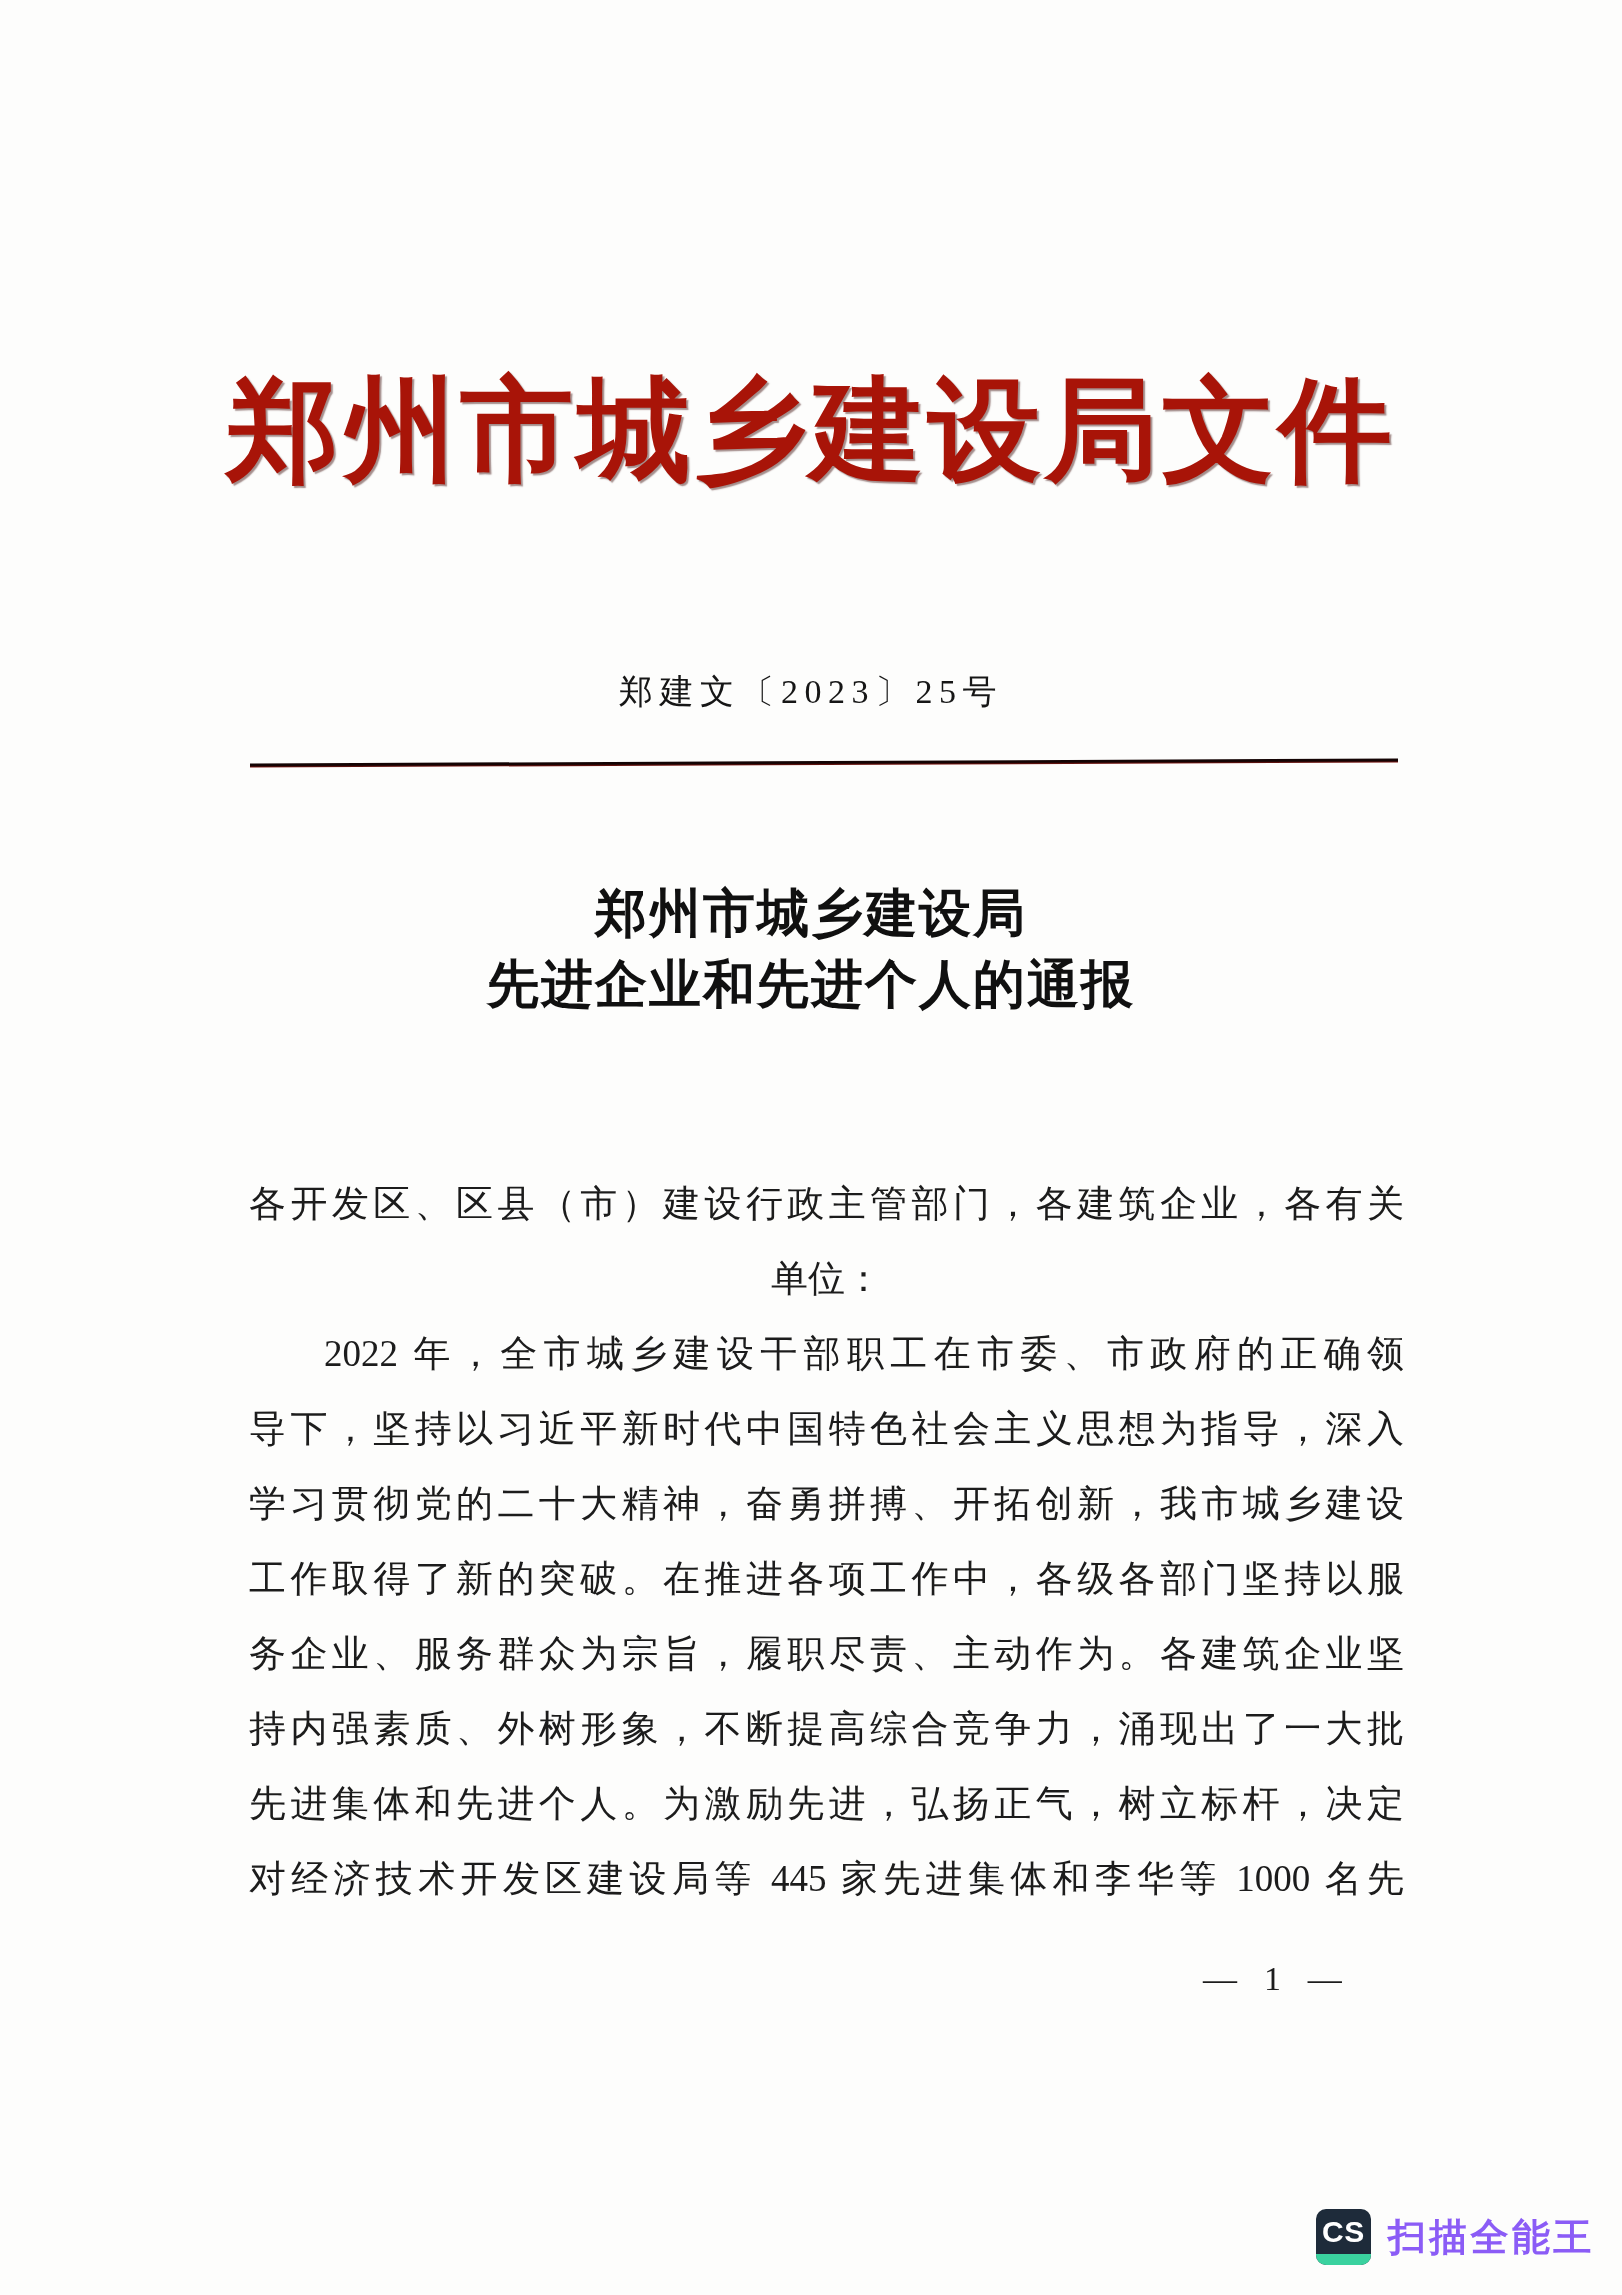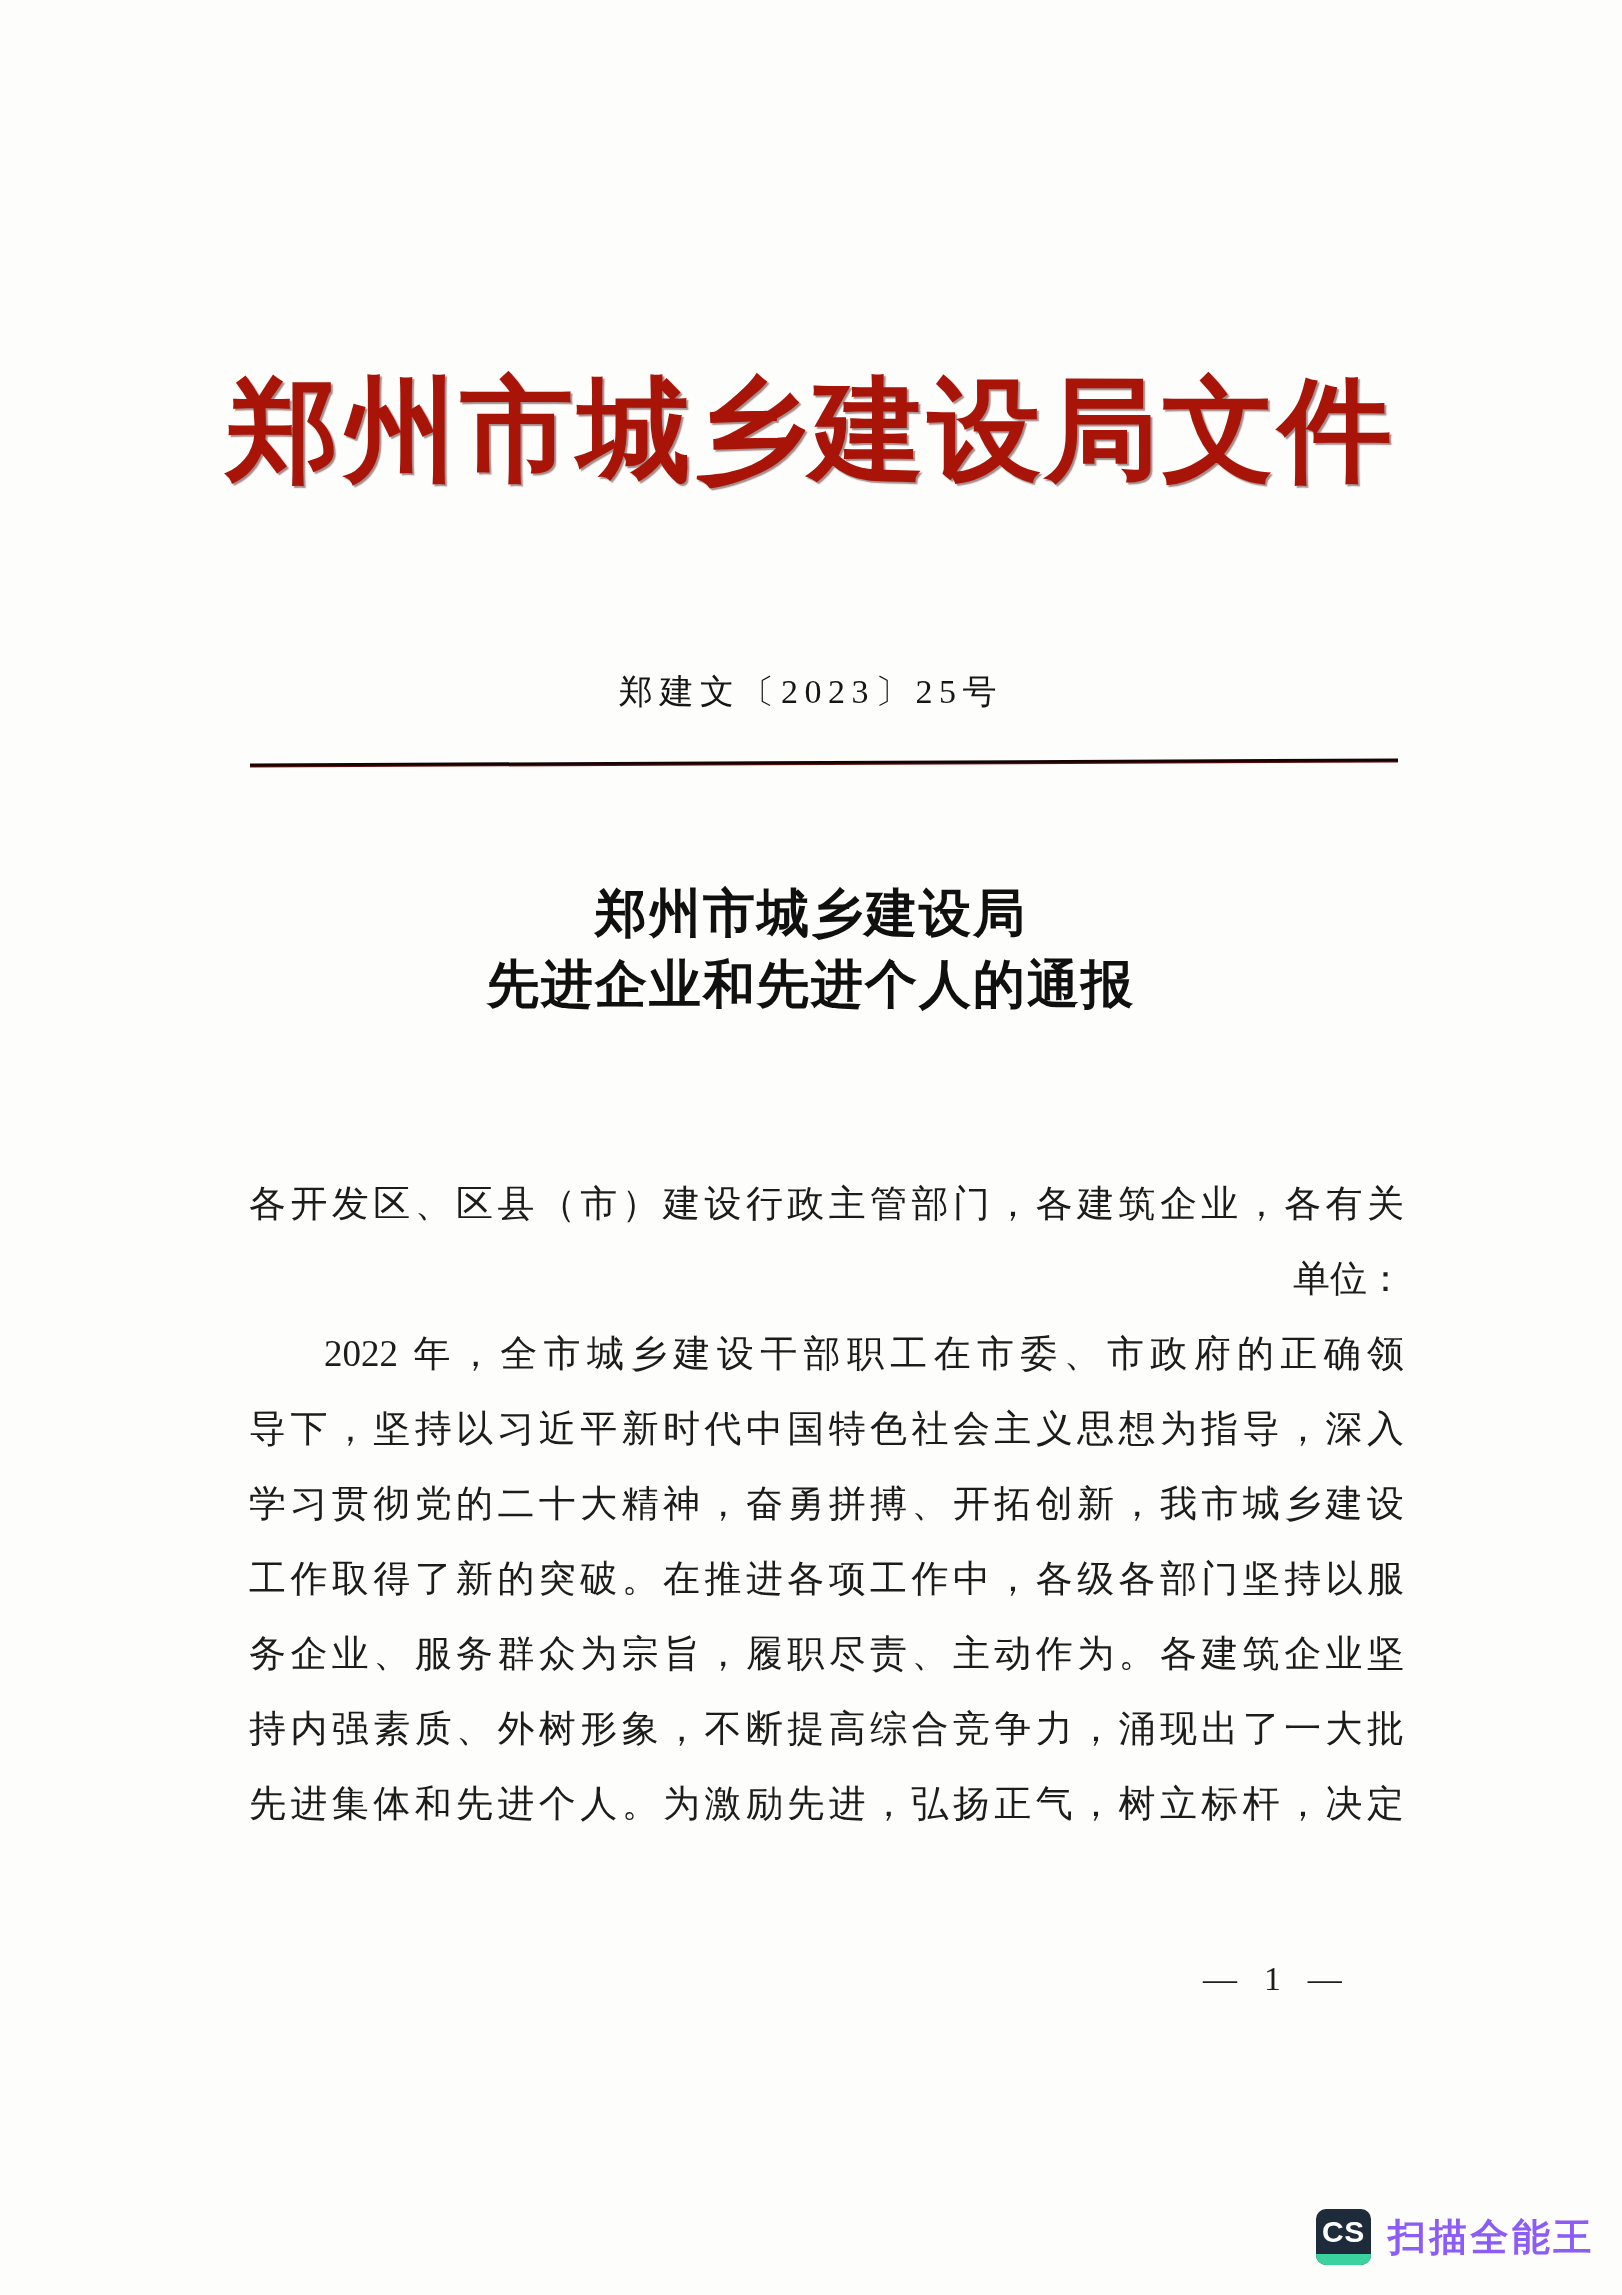--- a/index.html
+++ b/index.html
@@ -61,21 +61,21 @@
     top:1166px;
     left:249px;
     width:1155px;
     font-size:37px;
     color:#1c1c1c;
     line-height:75px;
   }
   .line{
     height:75px;
     white-space:nowrap;
-    text-align:right;
+    text-align:center;
   }
   .line.justify{
     white-space:normal;
     text-align:justify;
     text-align-last:justify;
   }
   .line.indent{
     text-indent:75px;
   }
   .page-number{
@@ -147,20 +147,21 @@
   <div class="body-text">
     <div class="line justify">各开发区、区县（市）建设行政主管部门，各建筑企业，各有关</div>
     <div class="line">单位：</div>
     <div class="line justify indent">2022 年，全市城乡建设干部职工在市委、市政府的正确领</div>
     <div class="line justify">导下，坚持以习近平新时代中国特色社会主义思想为指导，深入</div>
     <div class="line justify">学习贯彻党的二十大精神，奋勇拼搏、开拓创新，我市城乡建设</div>
     <div class="line justify">工作取得了新的突破。在推进各项工作中，各级各部门坚持以服</div>
     <div class="line justify">务企业、服务群众为宗旨，履职尽责、主动作为。各建筑企业坚</div>
     <div class="line justify">持内强素质、外树形象，不断提高综合竞争力，涌现出了一大批</div>
     <div class="line justify">先进集体和先进个人。为激励先进，弘扬正气，树立标杆，决定</div>
+    <div class="line justify">对经济技术开发区建设局等 445 家先进集体和李华等 1000 名先</div>
   </div>
 
   <div class="page-number">— 1 —</div>
 
   <div class="watermark">
     <div class="cs-badge">
       <span class="cs-text">CS</span>
       <span class="cs-accent"></span>
     </div>
     <div class="wm-app-name">扫描全能王</div>

